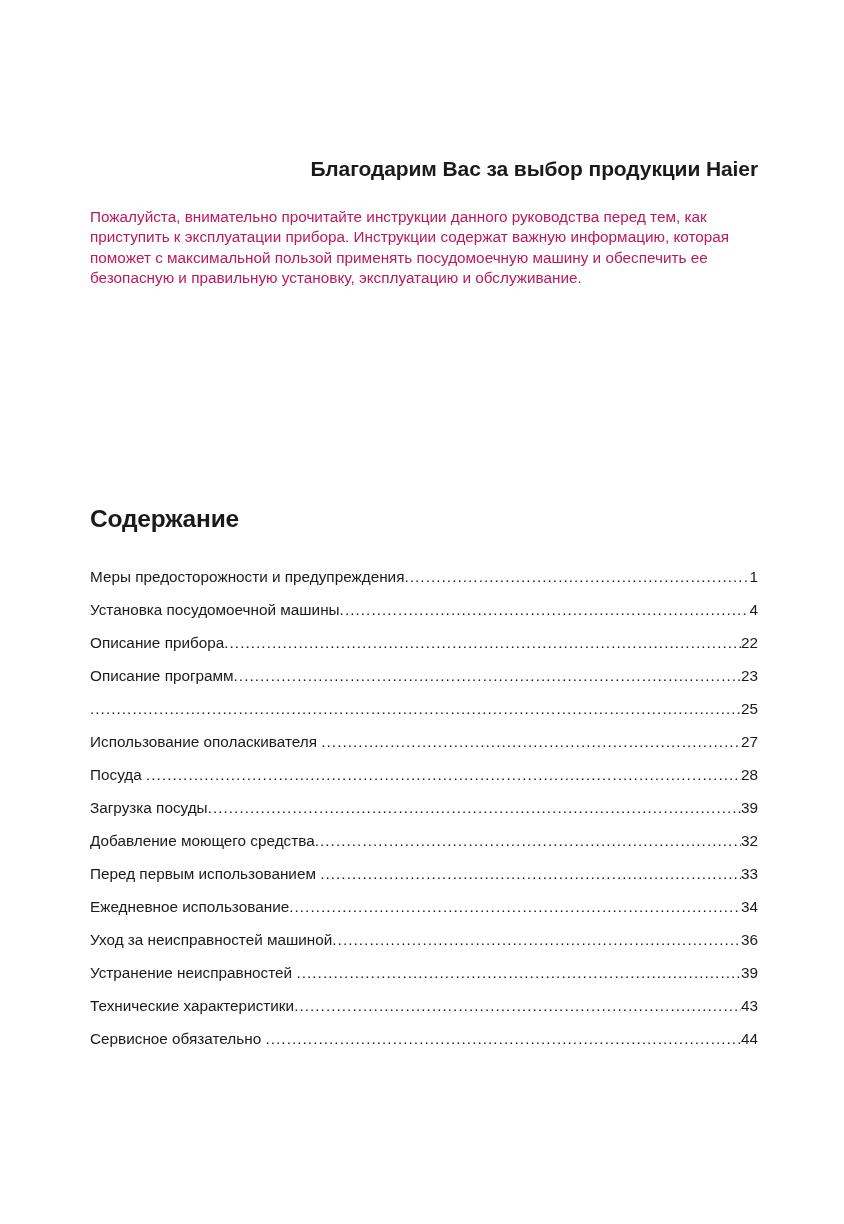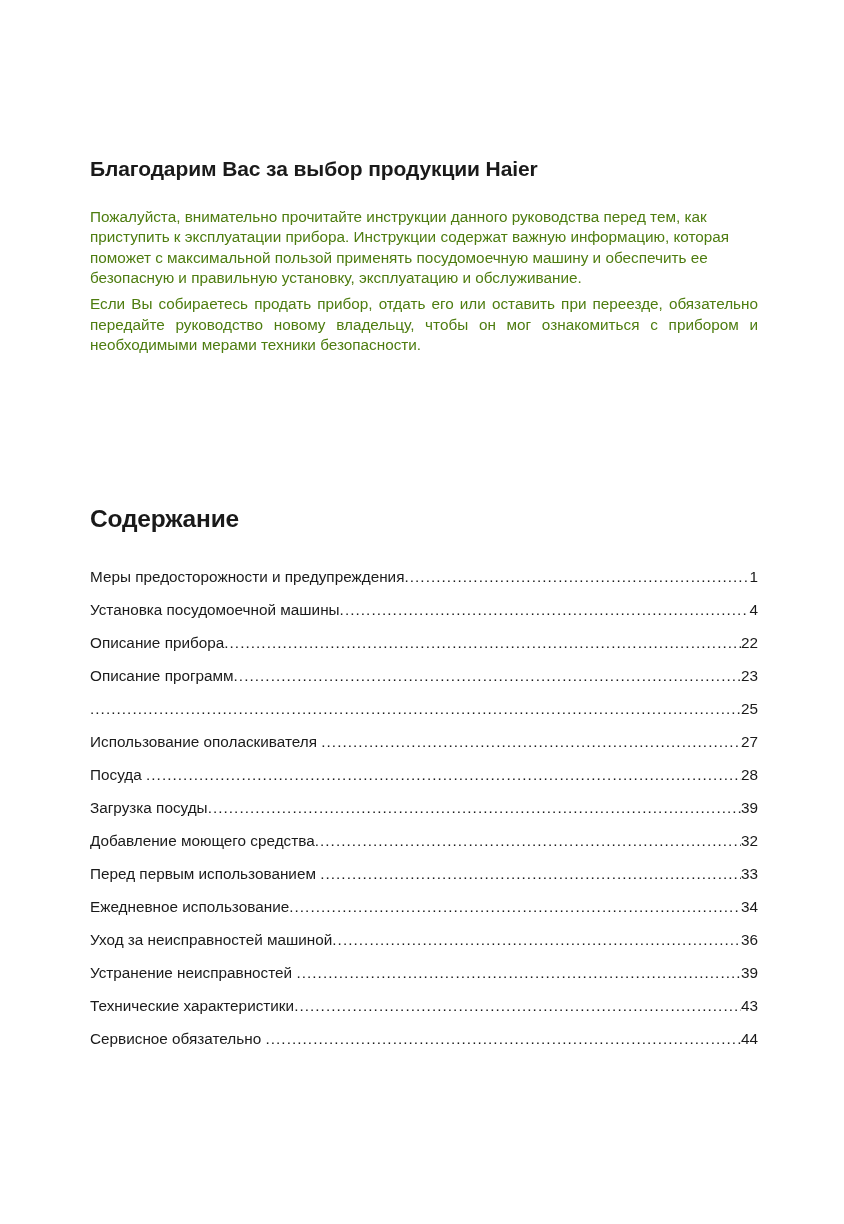--- a/index.html
+++ b/index.html
@@ -36,25 +36,26 @@
     left: 0;
     width: 668px;
   }
   .intro-title {
     font-size: 21px;
     font-weight: bold;
     letter-spacing: -0.1px;
     color: #1a1a1a;
     margin: 0 0 26px 0;
     line-height: 1.2;
+    text-align: right;
   }
   .intro-para {
     font-size: 15.3px;
     line-height: 20.3px;
-    color: #4d7c0f;
+    color: #be185d;
     margin: 0 0 6px 0;
     text-align: left;
   }
   .intro-para.justified {
     text-align: justify;
     text-justify: inter-word;
     margin-bottom: 0;
   }
   .intro-para:last-child {
     margin-bottom: 0;
@@ -111,21 +112,20 @@
 </style>
 </head>
 <body>
 
 <div class="page">
   <div class="content">
 
     <section class="intro-block">
       <h1 class="intro-title">Благодарим Вас за выбор продукции Haier</h1>
       <p class="intro-para">Пожалуйста, внимательно прочитайте инструкции данного руководства перед тем, как приступить к эксплуатации прибора. Инструкции содержат важную информацию, которая поможет с максимальной пользой применять посудомоечную машину и обеспечить ее безопасную и правильную установку, эксплуатацию и обслуживание.</p>
-      <p class="intro-para justified">Если Вы собираетесь продать прибор, отдать его или оставить при переезде, обязательно передайте руководство новому владельцу, чтобы он мог ознакомиться с прибором и необходимыми мерами техники безопасности.</p>
     </section>
 
     <section class="toc-block">
       <h2 class="toc-title">Содержание</h2>
       <ul class="toc-list" id="toc-list">
           <li class="toc-item">
             <span class="toc-label">Меры предосторожности и предупреждения</span>
             <span class="toc-dots">........................................................................................................................................................................................................</span>
             <span class="toc-page">1</span>
           </li>

